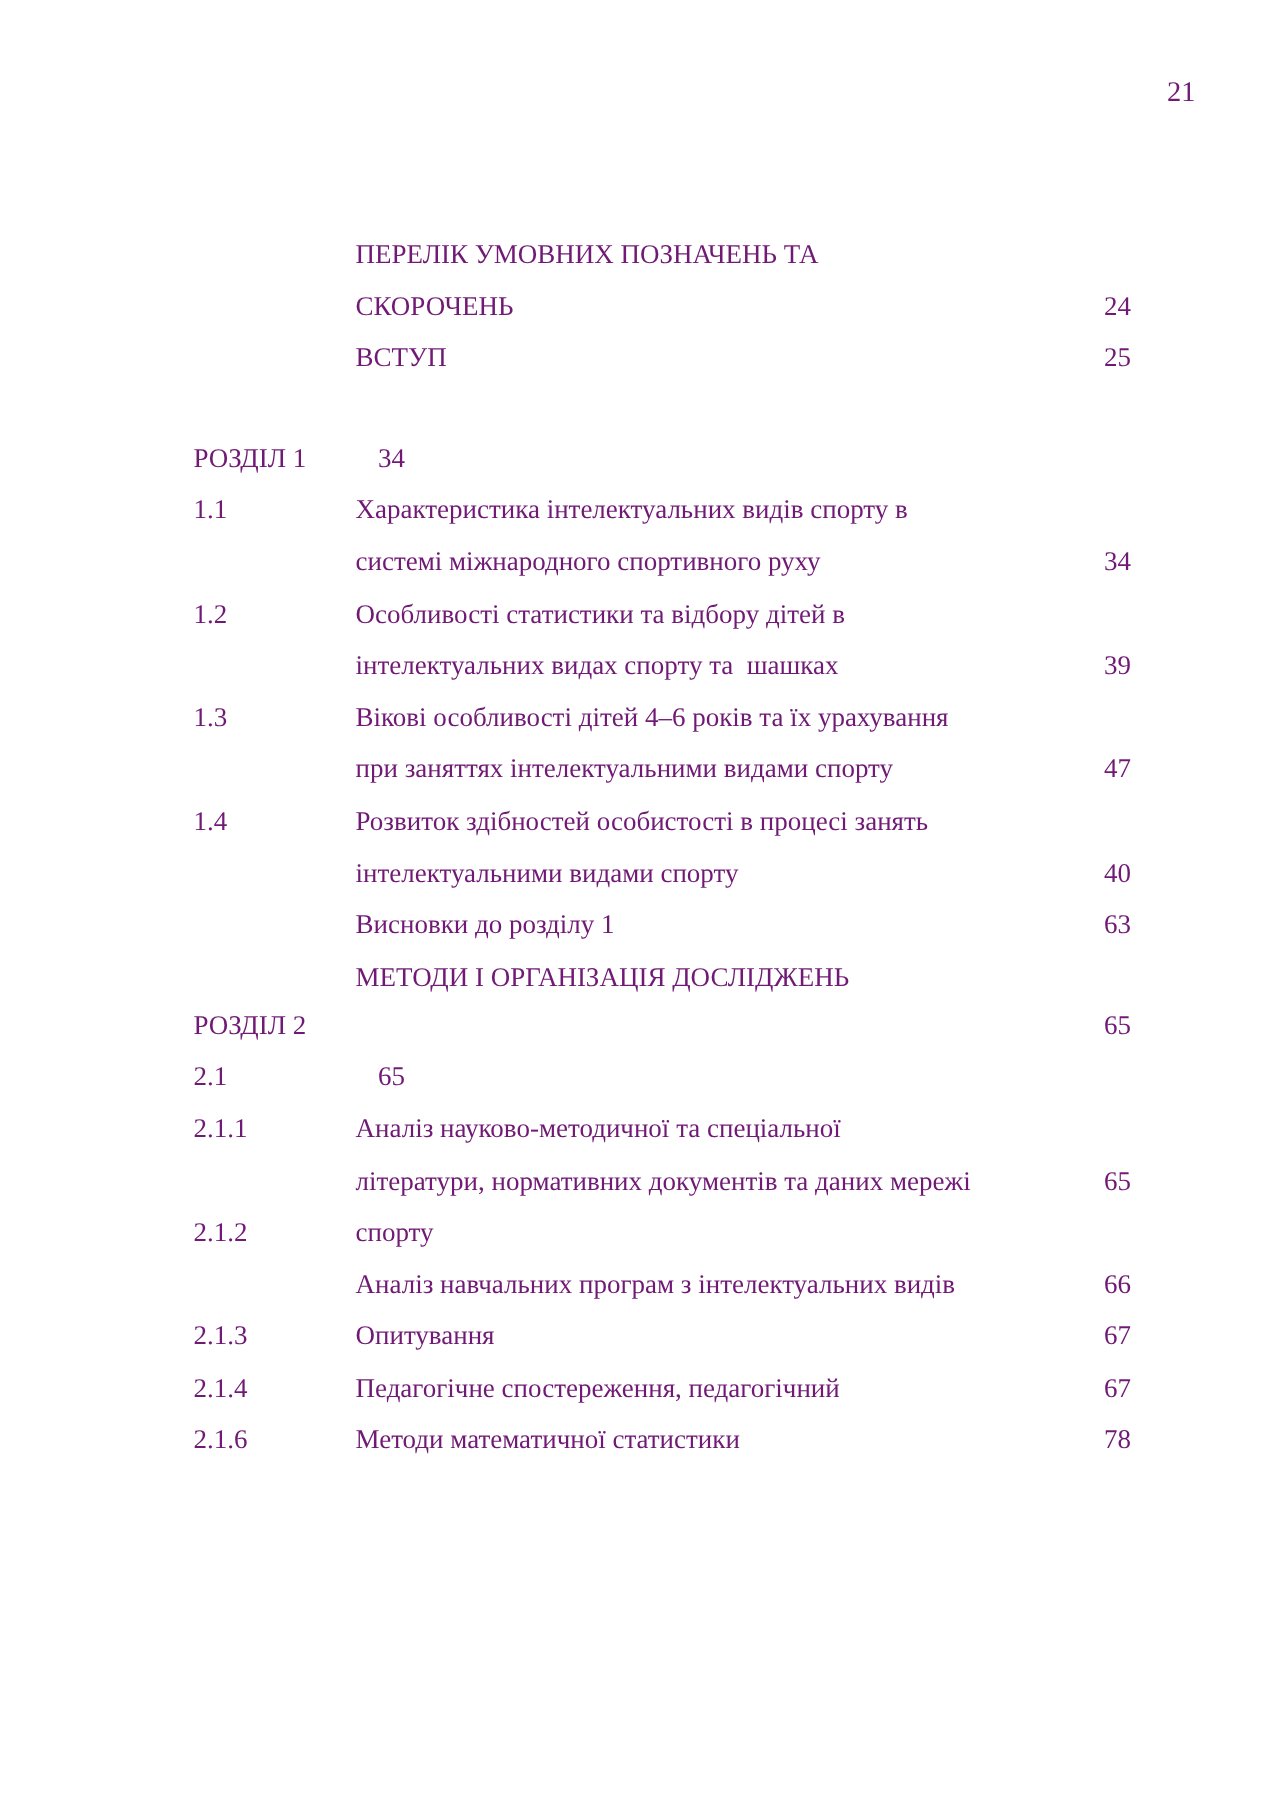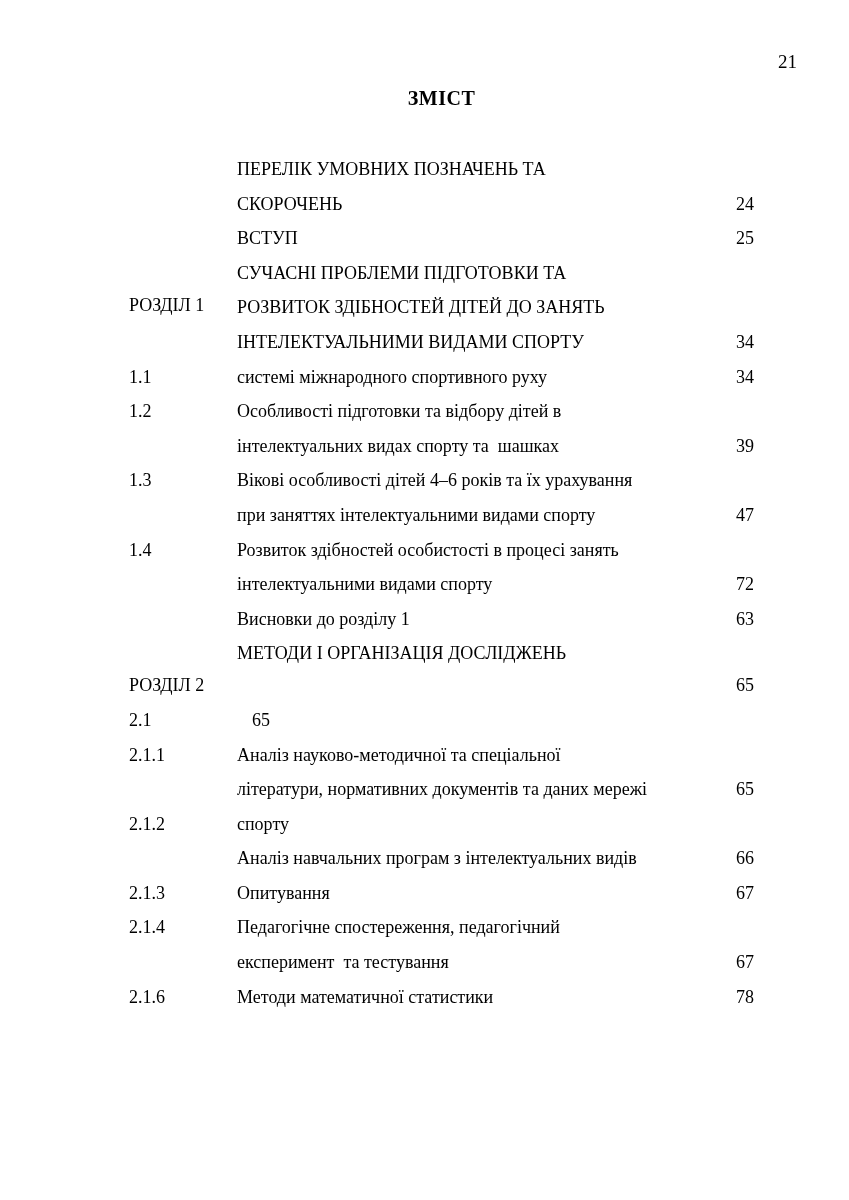--- a/index.html
+++ b/index.html
@@ -7,21 +7,21 @@
     margin: 0;
     padding: 0;
     background: #ffffff;
   }
   .page {
     position: relative;
     width: 849px;
     height: 1200px;
     background: #ffffff;
     font-family: "Liberation Serif", serif;
-    color: #000000;
+    color: #701a75;
     overflow: hidden;
   }
   .corner-page-number {
     position: absolute;
     top: 52px;
     right: 52px;
     font-size: 19px;
     line-height: 20px;
   }
   .doc-title {
@@ -71,21 +71,20 @@
     text-align: right;
     align-self: flex-end;
   }
 </style>
 </head>
 <body>
 
 <div class="page">
   <div class="corner-page-number">21</div>
 
-  <h1 class="doc-title">ЗМІСТ</h1>
 
   <div class="toc">
   <div class="entry">
     <div class="label"></div>
     <div class="title">
           <div class="title-line">ПЕРЕЛІК УМОВНИХ ПОЗНАЧЕНЬ ТА</div>
           <div class="title-line">СКОРОЧЕНЬ</div>
         </div>
     <div class="pg">24</div>
   </div>
@@ -93,61 +92,57 @@
   <div class="entry">
     <div class="label"></div>
     <div class="title">
           <div class="title-line">ВСТУП</div>
         </div>
     <div class="pg">25</div>
   </div>
 
   <div class="entry">
     <div class="label chapter">РОЗДІЛ 1</div>
-    <div class="title">
-          <div class="title-line">СУЧАСНІ ПРОБЛЕМИ ПІДГОТОВКИ ТА</div>
-          <div class="title-line">РОЗВИТОК ЗДІБНОСТЕЙ ДІТЕЙ ДО ЗАНЯТЬ</div>
-          <div class="title-line">ІНТЕЛЕКТУАЛЬНИМИ ВИДАМИ СПОРТУ</div>
-        </div>
     <div class="pg">34</div>
   </div>
 
   <div class="entry">
     <div class="label">1.1</div>
     <div class="title">
+          <div class="title-line">Характеристика інтелектуальних видів спорту в</div>
           <div class="title-line">системі міжнародного спортивного руху</div>
         </div>
     <div class="pg">34</div>
   </div>
 
   <div class="entry">
     <div class="label">1.2</div>
     <div class="title">
-          <div class="title-line">Особливості підготовки та відбору дітей в</div>
+          <div class="title-line">Особливості статистики та відбору дітей в</div>
           <div class="title-line">інтелектуальних видах спорту та  шашках</div>
         </div>
     <div class="pg">39</div>
   </div>
 
   <div class="entry">
     <div class="label">1.3</div>
     <div class="title">
           <div class="title-line">Вікові особливості дітей 4–6 років та їх урахування</div>
           <div class="title-line">при заняттях інтелектуальними видами спорту</div>
         </div>
     <div class="pg">47</div>
   </div>
 
   <div class="entry">
     <div class="label">1.4</div>
     <div class="title">
           <div class="title-line">Розвиток здібностей особистості в процесі занять</div>
           <div class="title-line">інтелектуальними видами спорту</div>
         </div>
-    <div class="pg">72</div>
+    <div class="pg">40</div>
   </div>
 
   <div class="entry">
     <div class="label"></div>
     <div class="title">
           <div class="title-line">Висновки до розділу 1</div>
         </div>
     <div class="pg">63</div>
   </div>
 
@@ -187,21 +182,20 @@
     <div class="title">
           <div class="title-line">Опитування</div>
         </div>
     <div class="pg">67</div>
   </div>
 
   <div class="entry">
     <div class="label">2.1.4</div>
     <div class="title">
           <div class="title-line">Педагогічне спостереження, педагогічний</div>
-          <div class="title-line">експеримент  та тестування</div>
         </div>
     <div class="pg">67</div>
   </div>
 
 
   <div class="entry">
     <div class="label">2.1.6</div>
     <div class="title">
           <div class="title-line">Методи математичної статистики</div>
         </div>

